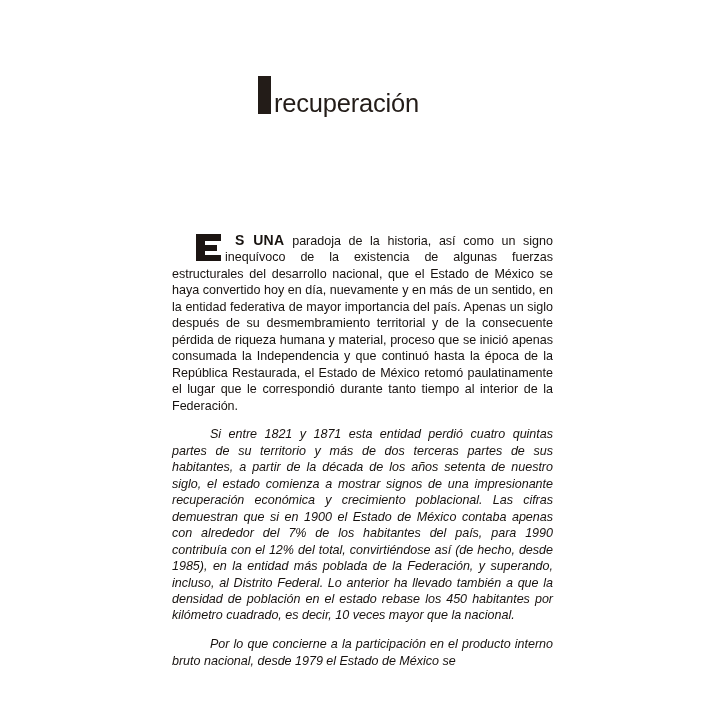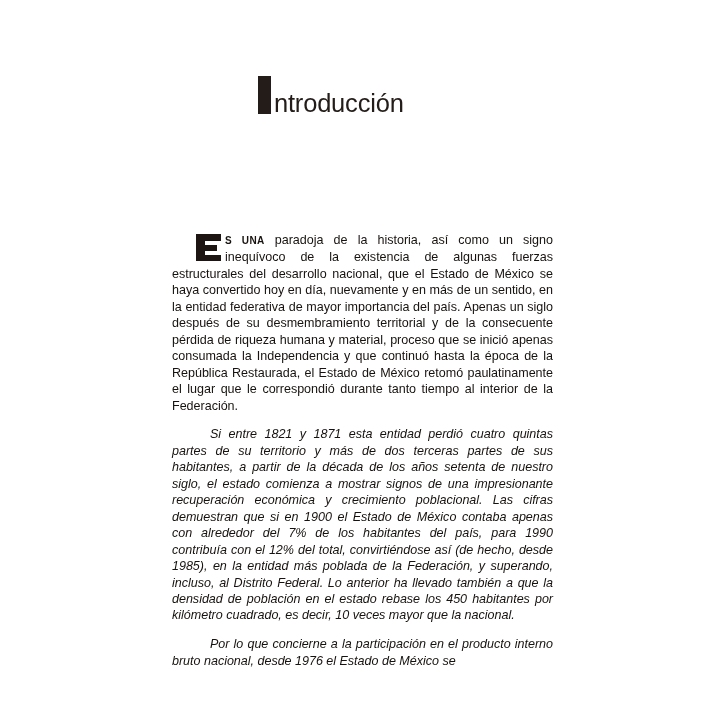--- a/index.html
+++ b/index.html
@@ -85,44 +85,45 @@
     background: #1c1512;
   }
   
   .dc-stem  { left: 0;    top: 0;   width: 9px;  height: 27px; }
   .dc-top   { left: 9px;  top: 0;   width: 16px; height: 7px;  }
   .dc-mid   { left: 9px;  top: 11px; width: 12px; height: 6px; }
   .dc-bot   { left: 9px;  top: 21px; width: 16px; height: 6px; }
 
   .smallcaps {
     font-weight: bold;
-    font-size: 10px;
+    font-size: 14px;
     letter-spacing: 0.35px;
+    margin-left: 10px;
   }
 </style>
 </head>
 <body>
 
 <div class="page">
 
   <div class="title-block">
     <span class="title-dropcap"></span>
-    <span class="title-rest"><span>ntroducción</span></span>
+    <span class="title-rest"><span>recuperación</span></span>
   </div>
 
   <div class="body-col">
 
     <p class="para para-first">
       <span class="body-dropcap">
         <span class="dc-stem"></span>
         <span class="dc-top"></span>
         <span class="dc-mid"></span>
         <span class="dc-bot"></span>
       </span><span class="smallcaps">S UNA</span><span> paradoja de la historia, así como un signo inequívoco de la existencia de algunas fuerzas estructurales del desarrollo nacional, que el Estado de México se haya convertido hoy en día, nuevamente y en más de un sentido, en la entidad federativa de mayor importancia del país. Apenas un siglo después de su desmembramiento territorial y de la consecuente pérdida de riqueza humana y material, proceso que se inició apenas consumada la Independencia y que continuó hasta la época de la República Restaurada, el Estado de México retomó paulatinamente el lugar que le correspondió durante tanto tiempo al interior de la Federación.</span>
     </p>
 
     <p class="para indent">Si entre 1821 y 1871 esta entidad perdió cuatro quintas partes de su territorio y más de dos terceras partes de sus habitantes, a partir de la década de los años setenta de nuestro siglo, el estado comienza a mostrar signos de una impresionante recuperación económica y crecimiento poblacional. Las cifras demuestran que si en 1900 el Estado de México contaba apenas con alrededor del 7% de los habitantes del país, para 1990 contribuía con el 12% del total, convirtiéndose así (de hecho, desde 1985), en la entidad más poblada de la Federación, y superando, incluso, al Distrito Federal. Lo anterior ha llevado también a que la densidad de población en el estado rebase los 450 habitantes por kilómetro cuadrado, es decir, 10 veces mayor que la nacional.</p>
 
-    <p class="para indent">Por lo que concierne a la participación en el producto interno bruto nacional, desde 1976 el Estado de México se</p>
+    <p class="para indent">Por lo que concierne a la participación en el producto interno bruto nacional, desde 1979 el Estado de México se</p>
 
   </div>
 
 </div>
 
 </body></html>

